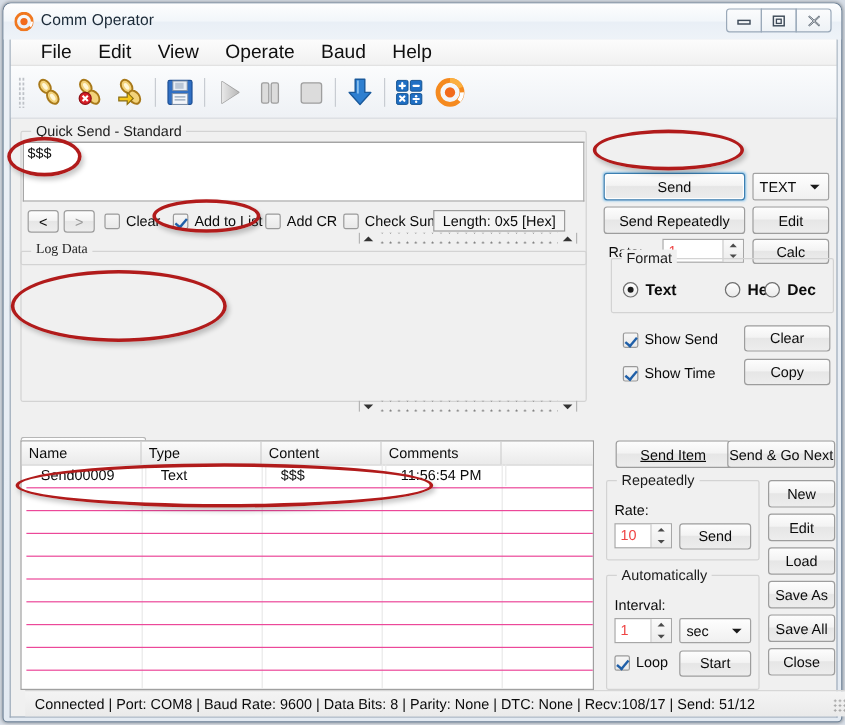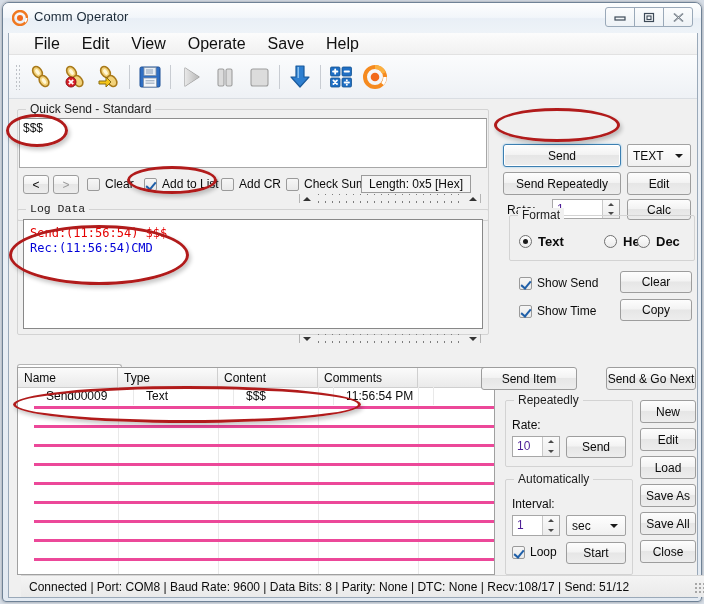--- a/index.html
+++ b/index.html
@@ -66,21 +66,21 @@
     background-size:3px 4px;opacity:.9;}
   .tb-btn{width:34px;height:36px;display:flex;align-items:center;justify-content:center;}
   .tb-sep{width:1px;height:24px;background:#c8ccd2;margin:0 3px;}
 
   
   .gbox{position:absolute;border:1px solid #d3d3d3;border-radius:2px;box-sizing:border-box;}
   .gbox-title{
     position:absolute;top:-8px;left:8px;background:#f0f0f0;padding:0 4px;
     font-size:12px;color:#1c1c1c;white-space:nowrap;
   }
-  .gbox-title.mono{font-family:Liberation Mono, monospace;font-size:11.5px;}
+  .gbox-title.mono{font-family:Liberation Serif, serif;font-size:11.5px;}
 
   
   .btn{
     background:linear-gradient(to bottom,#fdfdfd 0%,#f3f3f3 45%,#e6e6e6 50%,#ededed 100%);
     border:1px solid #9d9d9d;border-radius:3px;
     font-family:"Liberation Sans",sans-serif;font-size:12px;color:#0b0b0b;
     display:flex;align-items:center;justify-content:center;
     box-sizing:border-box;cursor:default;white-space:nowrap;
   }
   .btn.focus{border:1px solid #3c7fb1;box-shadow:inset 0 0 0 1px #fff,0 0 2px #7fc0ec;}
@@ -115,21 +115,21 @@
   .combo{
     background:linear-gradient(to bottom,#fefefe,#f0f0f0);
     border:1px solid #a2a2a2;border-radius:2px;box-sizing:border-box;
     display:flex;align-items:center;font-size:12px;color:#0b0b0b;padding-left:5px;
     position:relative;
   }
   .combo .arw{position:absolute;right:7px;top:50%;margin-top:-2px;
     width:0;height:0;border-left:4px solid transparent;border-right:4px solid transparent;
     border-top:4px solid #1a1a1a;}
   .spin{position:relative;box-sizing:border-box;background:#fff;border:1px solid #a7a7a7;}
-  .spin .val{position:absolute;left:4px;top:2px;font-size:12px;color:#4c1d95;}
+  .spin .val{position:absolute;left:4px;top:2px;font-size:12px;color:#ef4444;}
   .spin .btns{position:absolute;right:0;top:0;width:16px;height:100%;
     border-left:1px solid #c8c8c8;
     background:linear-gradient(to bottom,#fafafa,#ececec);
     display:flex;flex-direction:column;}
   .spin .btns div{flex:1;display:flex;align-items:center;justify-content:center;}
   .spin .up{width:0;height:0;border-left:3px solid transparent;border-right:3px solid transparent;border-bottom:3px solid #4a4a4a;}
   .spin .dn{width:0;height:0;border-left:3px solid transparent;border-right:3px solid transparent;border-top:3px solid #4a4a4a;}
   .lbl-static{font-size:12px;color:#0b0b0b;white-space:nowrap;}
 
   
@@ -160,21 +160,21 @@
     border:1px solid #b6b6b6;border-bottom:none;border-radius:3px 3px 0 0;
     box-sizing:border-box;
     margin-top:20px;
   }
   .tabrest{position:absolute;top:18px;height:5px;border-bottom:1px solid #b6b6b6;}
   #grid{position:absolute;background:#fff;border:1px solid #a0a0a0;box-sizing:border-box;overflow:hidden;}
   #grid-head{position:absolute;left:0;top:0;width:100%;height:19px;
     background:linear-gradient(to bottom,#fbfbfb,#eaeaea);border-bottom:1px solid #cfcfcf;}
   .gh{position:absolute;top:0;height:19px;display:flex;align-items:center;
     padding-left:6px;font-size:12px;color:#0b0b0b;border-right:1px solid #cfcfcf;box-sizing:border-box;}
-  .grow{position:absolute;left:16px;height:19px;width:100%;border-bottom:3px solid #ec4899;}
+  .grow{position:absolute;left:4px;height:19px;width:100%;border-bottom:1px solid #ec4899;}
   .gc{position:absolute;top:0;height:18px;display:flex;align-items:center;
     padding-left:12px;font-size:12px;color:#0b0b0b;border-right:1px solid #e9e9e9;box-sizing:border-box;}
   .gvline{position:absolute;top:19px;bottom:0;width:1px;background:#e9e9e9;}
 
   
   #statusbar{
     position:absolute;left:0;bottom:0;width:100%;height:22px;
     background:linear-gradient(to bottom,#f4f4f4,#eaeaea);
     border-top:1px solid #d7d7d7;box-sizing:border-box;
     display:flex;align-items:center;padding-left:8px;font-size:12px;color:#0b0b0b;margin-left:12px;
@@ -223,21 +223,21 @@
     </div>
   </div>
 
   <div id="client">
 
     <div id="menubar">
       <div class="menu-item">File</div>
       <div class="menu-item">Edit</div>
       <div class="menu-item">View</div>
       <div class="menu-item">Operate</div>
-      <div class="menu-item">Save</div>
+      <div class="menu-item">Baud</div>
       <div class="menu-item">Help</div>
     </div>
 
     <div id="toolbar">
       <div class="tb-grip"></div>
 
       <div class="tb-btn">
         <svg width="28" height="28" viewBox="0 0 28 28">
           <g stroke="#b8860b" stroke-width="1" fill="none">
             <ellipse cx="10.5" cy="9" rx="4.2" ry="6" transform="rotate(-35 10.5 9)" fill="#f2d27a" stroke="#a8791a" stroke-width="1.6"></ellipse>
@@ -405,24 +405,20 @@
       <div class="sp-bar">
         <span class="sp-tri-u"></span>
         <span class="sp-dots" style="margin:0 4px;"></span>
         <span class="sp-tri-u"></span>
       </div>
     </div>
 
     <div class="gbox" style="left:8px;top:176px;width:472px;height:126px;">
       <div class="gbox-title mono">Log Data</div>
     </div>
-    <div id="log-area" style="left:14px;top:186px;width:460px;height:110px;">
-      <div class="log-send">Send:(11:56:54) $$$</div>
-      <div class="log-rec">Rec:(11:56:54)CMD</div>
-    </div>
 
     <div class="gbox" style="left:500px;top:182px;width:186px;height:46px;">
       <div class="gbox-title">Format</div>
     </div>
     <div class="rad" style="position:absolute;left:510px;top:201px;">
       <span class="dot sel"></span>
       <span class="lbl">Text</span>
     </div>
     <div class="rad" style="position:absolute;left:595px;top:201px;justify-content:center;">
       <span class="dot"></span>
@@ -481,21 +477,21 @@
       <div class="grow" style="top:57px;"></div>
       <div class="grow" style="top:76px;"></div>
       <div class="grow" style="top:95px;"></div>
       <div class="grow" style="top:114px;"></div>
       <div class="grow" style="top:133px;"></div>
       <div class="grow" style="top:152px;"></div>
       <div class="grow" style="top:171px;"></div>
       <div class="grow" style="top:190px;"></div>
     </div>
 
-    <div class="btn" style="position:absolute;left:472px;top:334px;width:96px;height:23px;">Send Item</div>
+    <div class="btn" style="position:absolute;left:504px;top:334px;width:96px;height:23px;text-decoration:underline;">Send Item</div>
     <div class="btn" style="position:absolute;left:597px;top:334px;width:90px;height:23px;">Send &amp; Go Next</div>
 
     <div class="gbox" style="left:496px;top:367px;width:128px;height:67px;">
       <div class="gbox-title">Repeatedly</div>
     </div>
     <div class="lbl-static" style="position:absolute;left:503px;top:385px;">Rate:</div>
     <div class="spin" style="position:absolute;left:503px;top:403px;width:48px;height:21px;">
       <span class="val">10</span>
       <div class="btns">
         <div>

